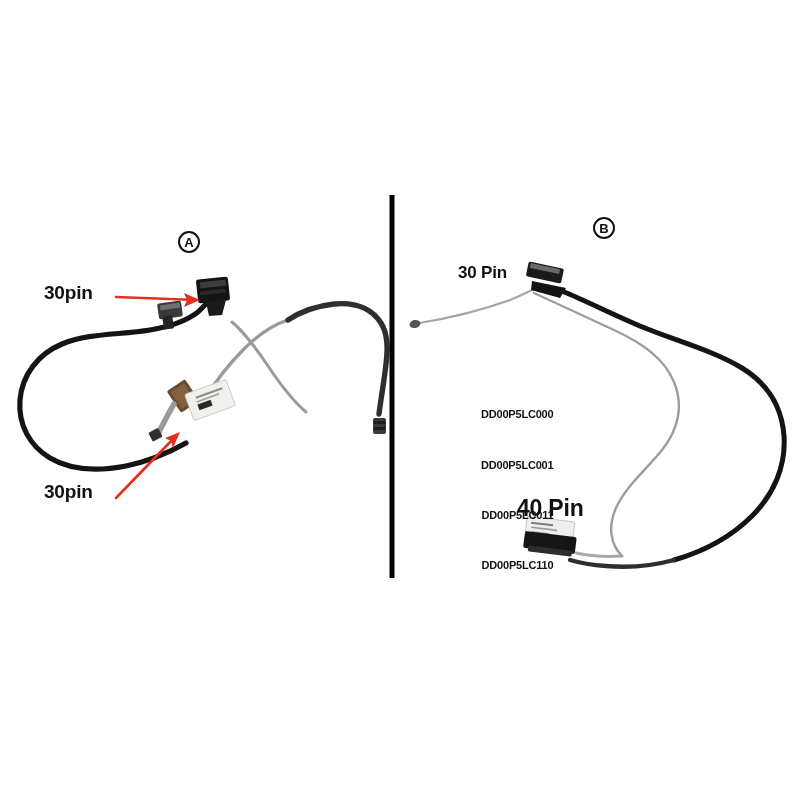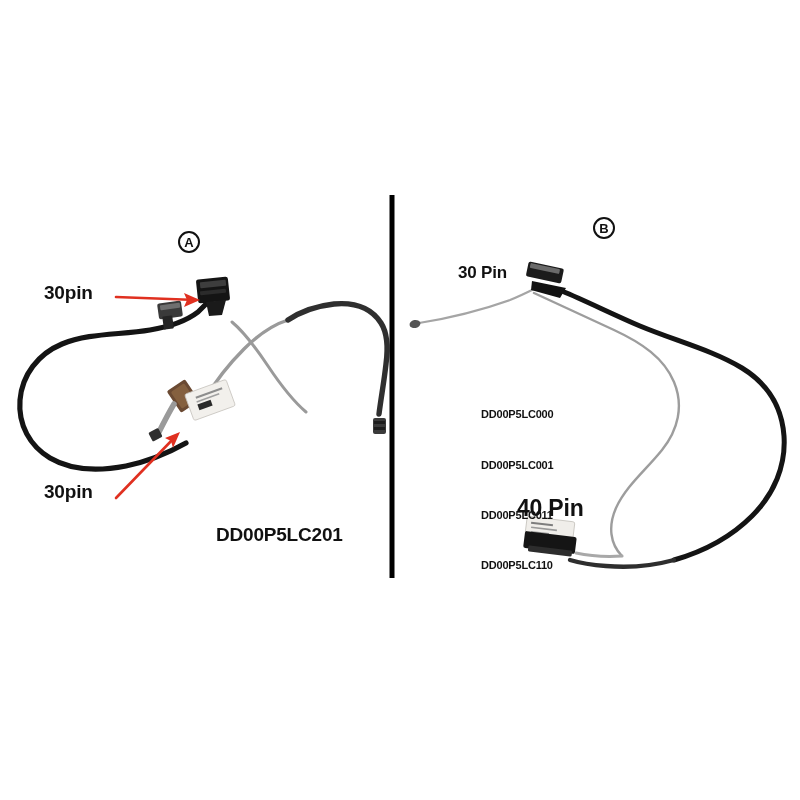--- a/index.html
+++ b/index.html
@@ -32,21 +32,21 @@
     color: #111111;
     white-space: pre;
     line-height: 1.18;
     letter-spacing: -0.2px;
   }
   .lbl-30pin-a-top   { left: 44px;  top: 282px; font-size: 19px; }
   .lbl-30pin-a-bot   { left: 44px;  top: 481px; font-size: 19px; }
   .lbl-part-a        { left: 216px; top: 479px; font-size: 19px; }
   .lbl-30pin-b       { left: 446px; top: 263px; font-size: 17px; margin-left: 12px; }
   .lbl-40pin-b       { left: 517px; top: 495px; font-size: 23px; }
-  .lbl-parts-b       { left: 481px; top: 373px; font-size: 11px; line-height: 1.52; }
+  .lbl-parts-b       { left: 481px; top: 373px; font-size: 11px; line-height: 1.52; text-align: right; }
   .marker-letter {
     position: absolute;
     font-family: "Liberation Sans", sans-serif;
     font-weight: bold;
     color: #111111;
     font-size: 13px;
     display: flex;
     align-items: center;
     justify-content: center;
     width: 22px;
@@ -182,21 +182,20 @@
     </g>
   </svg>
 
   <div class="marker-letter marker-a">A</div>
 
   <div class="lbl lbl-30pin-a-top">30pin</div>
 
   <div class="lbl lbl-30pin-a-bot">30pin</div>
 
   <div class="lbl lbl-part-a">
-    <div>DD00P5LC201</div>
   </div>
 
   <div class="marker-letter marker-b">B</div>
 
   <div class="lbl lbl-30pin-b">30 Pin</div>
 
   <div class="lbl lbl-40pin-b">40 Pin</div>
 
   <div class="lbl lbl-parts-b">
     <div>DD00P5LC000</div>

